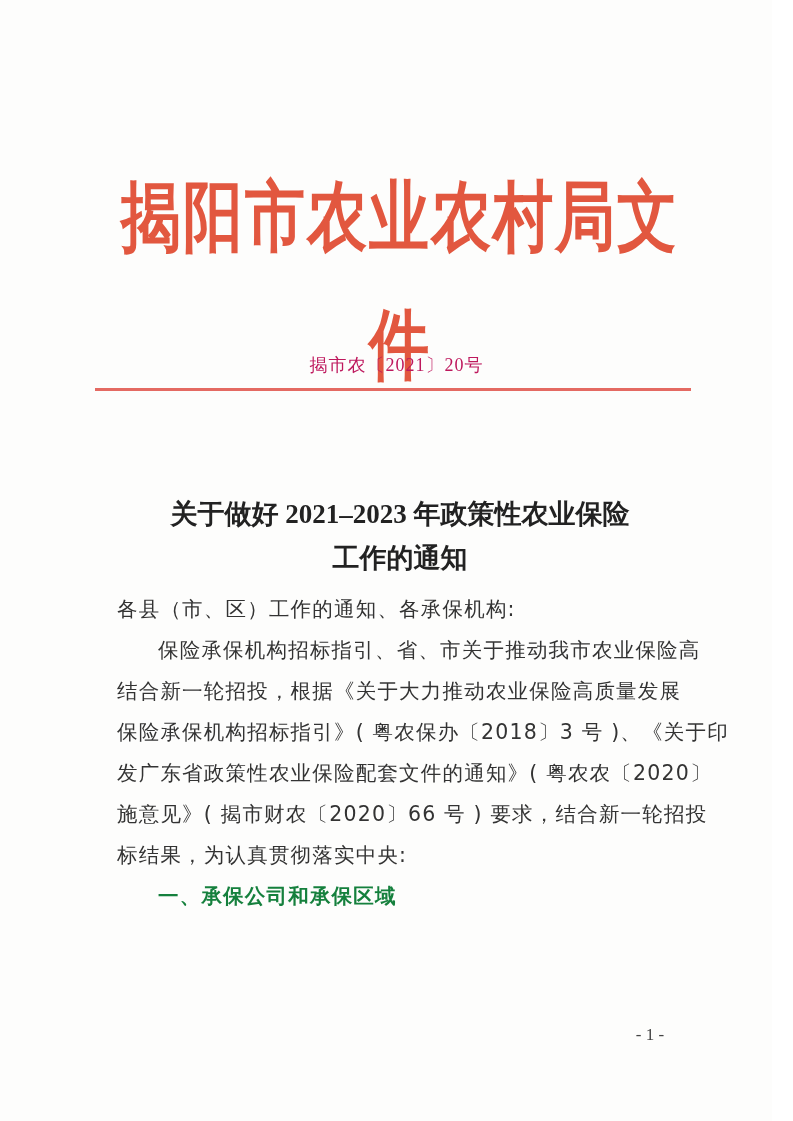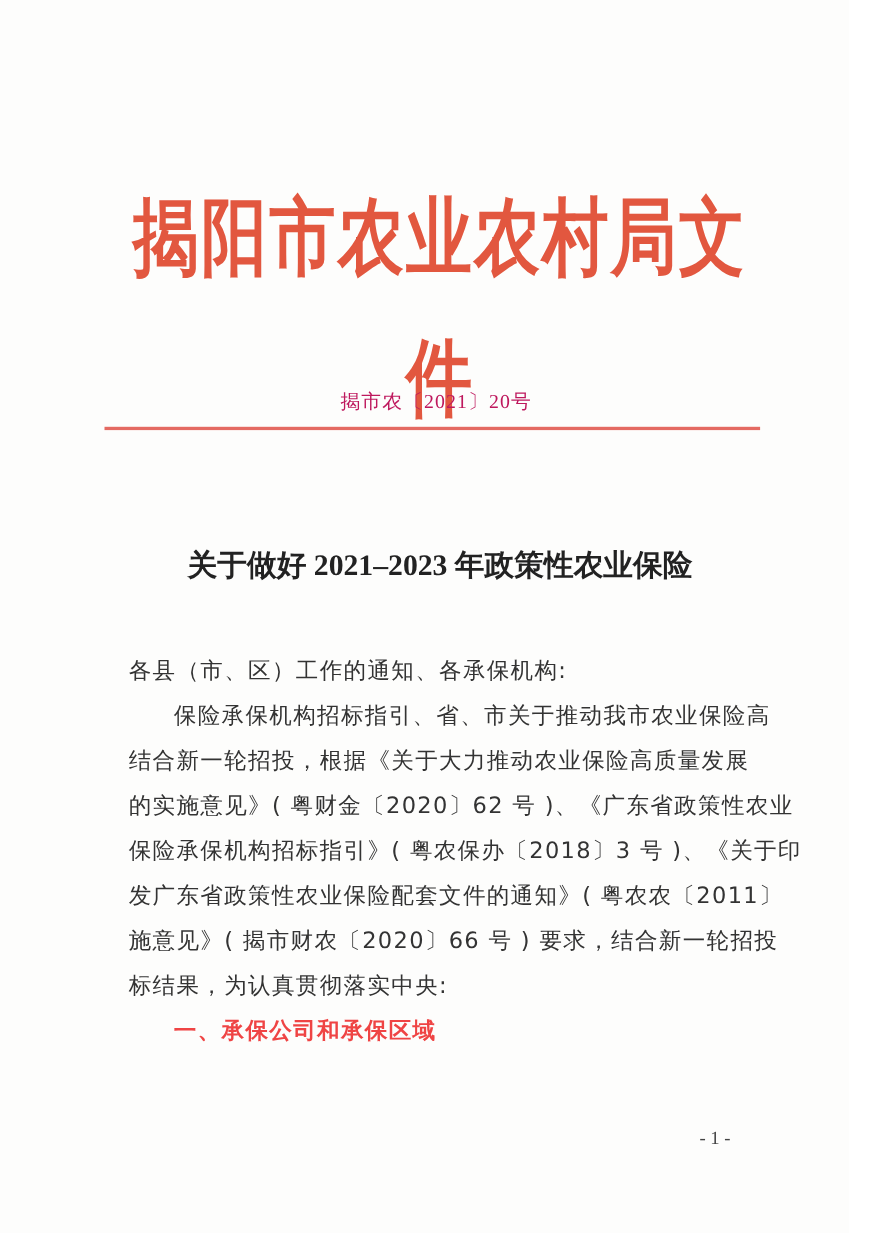--- a/index.html
+++ b/index.html
@@ -83,21 +83,21 @@
     }
     .body-text .row {
       display: block;
       white-space: nowrap;
       height: 41px;
     }
     .body-text .indent { padding-left: 41px; }
     .section-heading {
       font-family: "DejaVu Sans", "Liberation Sans", sans-serif;
       font-weight: bold;
-      color: #ef4444;
+      color: #15803d;
     }
     .page-number {
       position: absolute;
       left: 620px;
       top: 1025px;
       width: 60px;
       text-align: center;
       font-family: "Liberation Serif", "DejaVu Serif", serif;
       font-size: 17px;
       color: #444;
@@ -109,29 +109,29 @@
 <div class="page">
 
   <div class="masthead">揭阳市农业农村局文件</div>
 
   <div class="doc-number">揭市农〔2021〕20号</div>
 
   <div class="red-rule"></div>
 
   <div class="doc-title">
     <span class="line">关于做好 2021–2023 年政策性农业保险</span>
+    <span class="line">工作的通知</span>
   </div>
 
   <div class="body-text">
     <span class="row">各县（市、区）工作的通知、各承保机构:</span>
     <span class="row indent">保险承保机构招标指引、省、市关于推动我市农业保险高</span>
     <span class="row">结合新一轮招投，根据《关于大力推动农业保险高质量发展</span>
-    <span class="row">的实施意见》( 粤财金〔2020〕62 号 )、《广东省政策性农业</span>
     <span class="row">保险承保机构招标指引》( 粤农保办〔2018〕3 号 )、《关于印</span>
-    <span class="row">发广东省政策性农业保险配套文件的通知》( 粤农农〔2011〕</span>
+    <span class="row">发广东省政策性农业保险配套文件的通知》( 粤农农〔2020〕</span>
     <span class="row">施意见》( 揭市财农〔2020〕66 号 ) 要求，结合新一轮招投</span>
     <span class="row">标结果，为认真贯彻落实中央:</span>
     <span class="row indent section-heading">一、承保公司和承保区域</span>
   </div>
 
   <div class="page-number">- 1 -</div>
 
 </div>
 
 </body></html>

